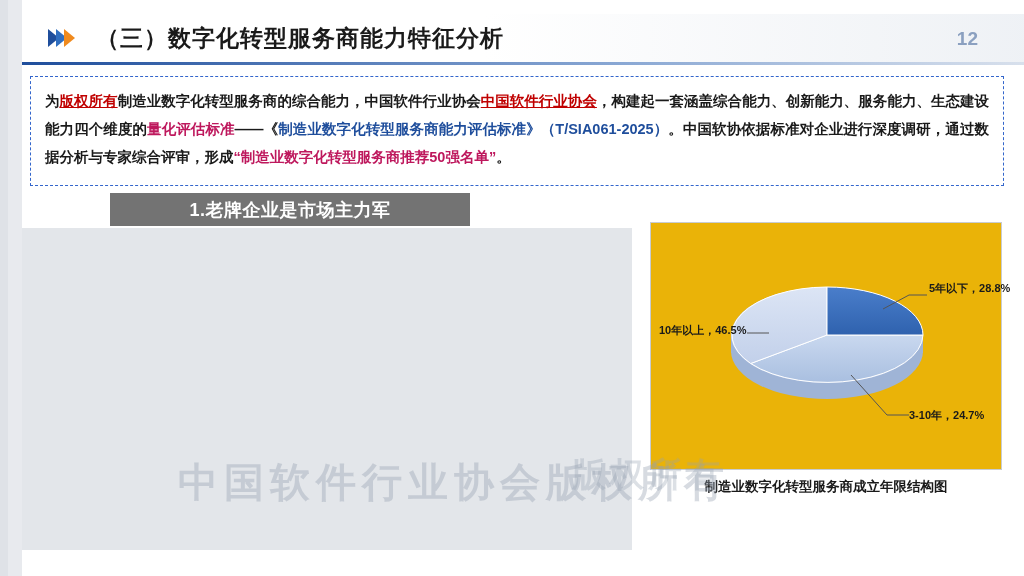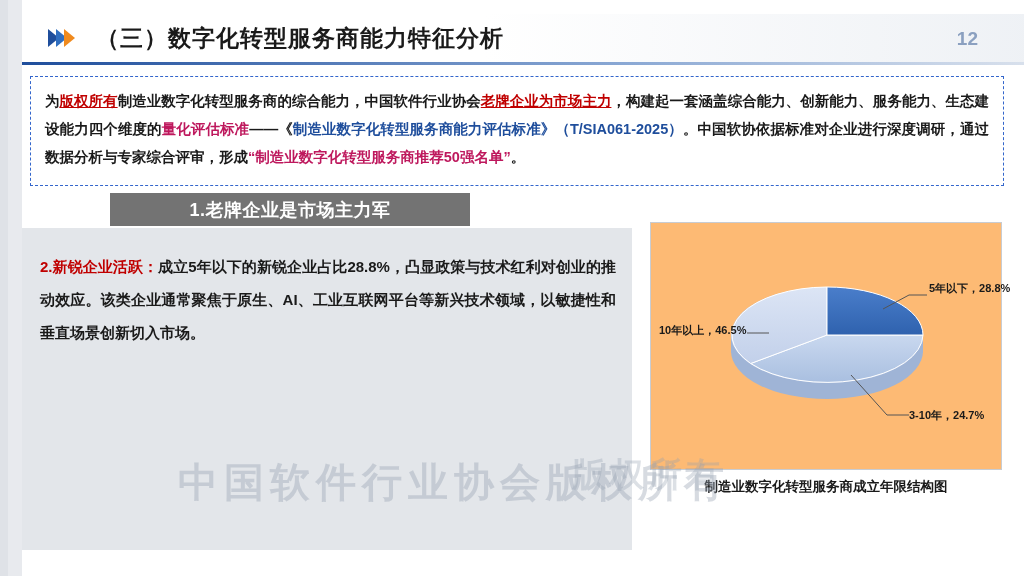--- a/index.html
+++ b/index.html
@@ -98,21 +98,21 @@
     font-size: 15px; line-height: 33px; color: #1a1a1a;
     font-weight: bold; text-align: justify;
   }
   .para .lead { color: #c00000; }
   .para2 { margin-top: 4px; }
 
   
   .chart-panel {
     position: absolute; left: 650px; top: 222px;
     width: 352px; height: 248px;
-    background: #fdba74;
+    background: #eab308;
     border: 1px solid #c8ccd2;
   }
   .chart-caption {
     position: absolute; left: 650px; top: 478px;
     width: 352px;
     text-align: center;
     font-size: 13.5px; color: #1a1a1a; font-weight: bold;
   }
   .pie-wrap { position: absolute; left: 0; top: 0; width: 352px; height: 248px; }
   .lbl {
@@ -155,30 +155,27 @@
       <div class="chev c2"></div>
       <div class="chev c3"></div>
     </div>
     <div class="header-title">（三）数字化转型服务商能力特征分析</div>
   </div>
   <div class="header-underline"></div>
   <div class="slide-num">12</div>
 
   <div class="intro-box">
     <div class="intro-text">
-      <span>为</span><span class="hl-under">版权所有</span><span>制造业数字化转型服务商的综合能力，中国软件行业协会</span><span class="hl-under">老牌企业为市场主力</span><span>，构建起一套涵盖综合能力、创新能力、服务能力、生态建设能力四个维度的</span><span class="hl-red">量化评估标准</span><span>——《</span><span class="hl-blue">制造业数字化转型服务商能力评估标准》（T/SIA061-2025）</span><span>。中国软协依据标准对企业进行深度调研，通过数据分析与专家综合评审，形成</span><span class="hl-red">“制造业数字化转型服务商推荐50强名单”</span><span>。</span>
+      <span>为</span><span class="hl-under">版权所有</span><span>制造业数字化转型服务商的综合能力，中国软件行业协会</span><span class="hl-under">中国软件行业协会</span><span>，构建起一套涵盖综合能力、创新能力、服务能力、生态建设能力四个维度的</span><span class="hl-red">量化评估标准</span><span>——《</span><span class="hl-blue">制造业数字化转型服务商能力评估标准》（T/SIA061-2025）</span><span>。中国软协依据标准对企业进行深度调研，通过数据分析与专家综合评审，形成</span><span class="hl-red">“制造业数字化转型服务商推荐50强名单”</span><span>。</span>
     </div>
   </div>
 
   <div class="section-title">1.老牌企业是市场主力军</div>
 
   <div class="text-panel">
-    <div class="para para2">
-      <span class="lead">2.新锐企业活跃：</span><span>成立5年以下的新锐企业占比28.8%，凸显政策与技术红利对创业的推动效应。该类企业通常聚焦于原生、AI、工业互联网平台等新兴技术领域，以敏捷性和垂直场景创新切入市场。</span>
-    </div>
   </div>
 
   <div class="chart-panel">
     <div class="pie-wrap">
       <svg width="352" height="248" viewBox="0 0 352 248">
         <defs>
           <linearGradient id="gSlice1" x1="0" y1="0" x2="0" y2="1">
             <stop offset="0%" stop-color="#4a7ecb"></stop>
             <stop offset="100%" stop-color="#2f62ae"></stop>
           </linearGradient>

